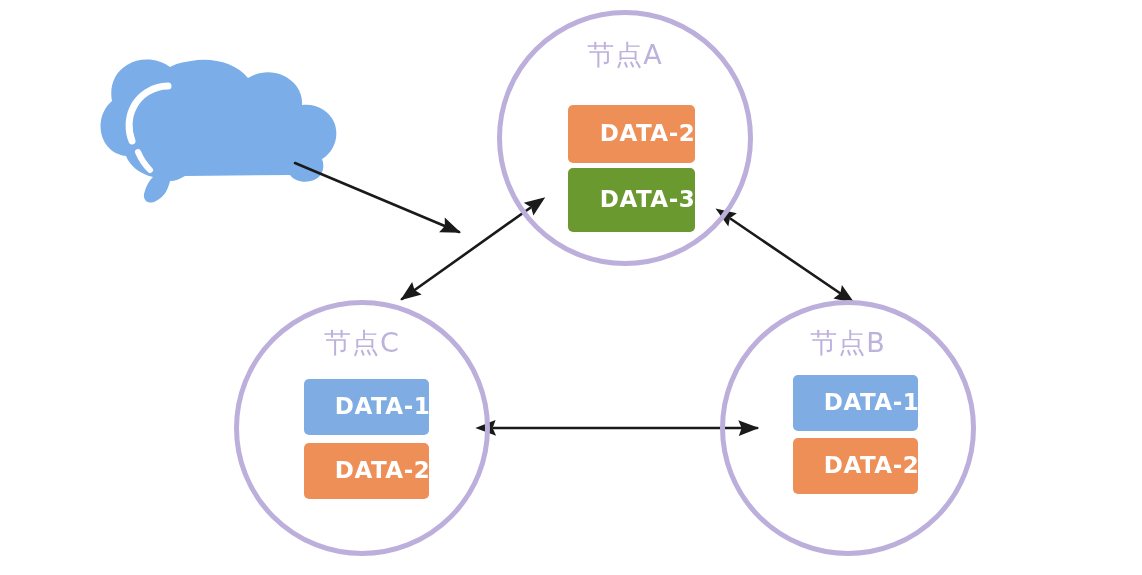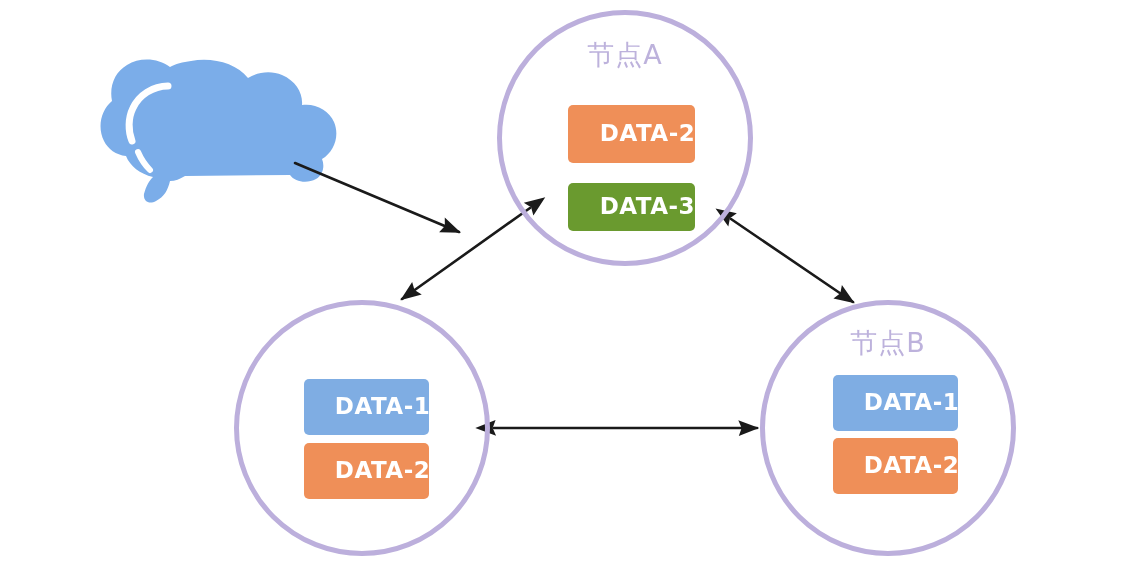--- a/index.html
+++ b/index.html
@@ -125,35 +125,36 @@
     </g>
   </svg>
 
   <div id="dom-layer" class="layer">
 
     <div class="node-circle" style="left:497px; top:10px; width:256px; height:256px;">
       <div class="node-label" style="top:22px;">节点A</div>
       <div class="data-box" style="left:66px; top:90px; width:127px; height:58px; background:#ef8f58;">
         <span class="data-box-label">DATA-2</span>
       </div>
-      <div class="data-box" style="left:66px; top:168px; width:127px; height:48px; background:#6a9a2f;justify-content:flex-end;">
+      <div class="data-box" style="left:66px; top:153px; width:127px; height:64px; background:#6a9a2f;">
         <span class="data-box-label">DATA-3</span>
       </div>
     </div>
 
     <div class="node-circle" style="left:234px; top:300px; width:256px; height:256px;">
+      <div class="node-label" style="top:20px;">节点C</div>
       <div class="data-box" style="left:65px; top:74px; width:125px; height:56px; background:#7fadE3;">
         <span class="data-box-label">DATA-1</span>
       </div>
       <div class="data-box" style="left:65px; top:138px; width:125px; height:56px; background:#ef8f58;">
         <span class="data-box-label">DATA-2</span>
       </div>
     </div>
 
-    <div class="node-circle" style="left:760px; top:300px; width:256px; height:256px;">
+    <div class="node-circle" style="left:720px; top:300px; width:256px; height:256px;">
       <div class="node-label" style="top:20px;">节点B</div>
       <div class="data-box" style="left:68px; top:70px; width:125px; height:56px; background:#7fadE3;">
         <span class="data-box-label">DATA-1</span>
       </div>
       <div class="data-box" style="left:68px; top:133px; width:125px; height:56px; background:#ef8f58;">
         <span class="data-box-label">DATA-2</span>
       </div>
     </div>
 
   </div>

